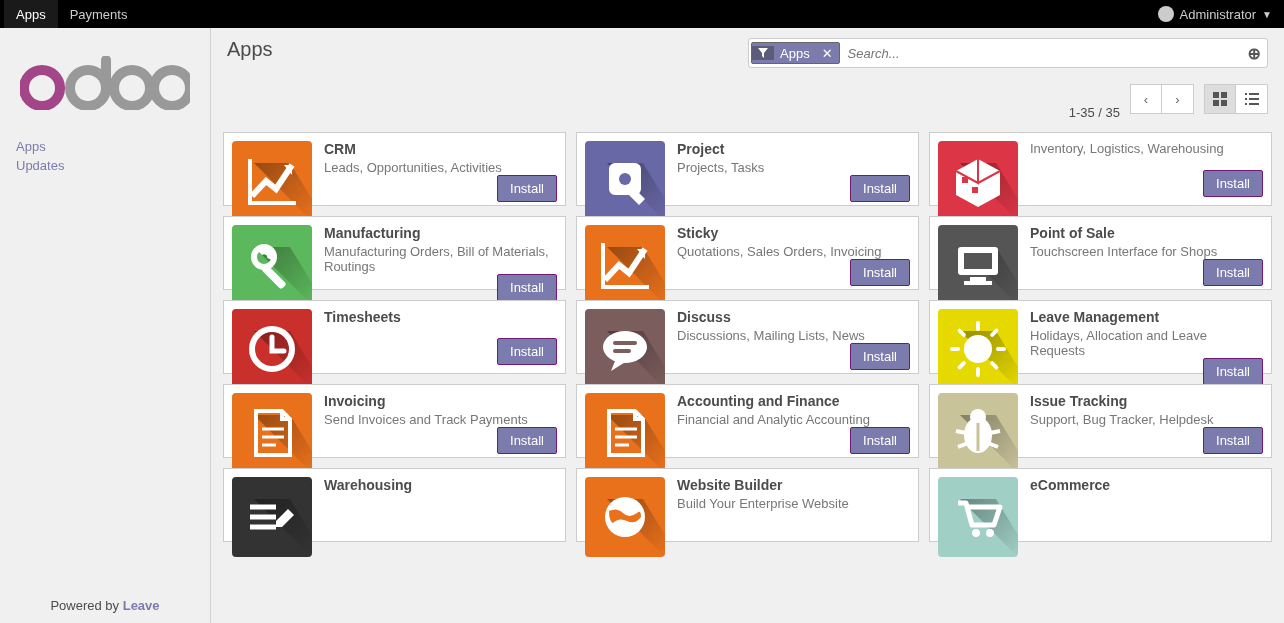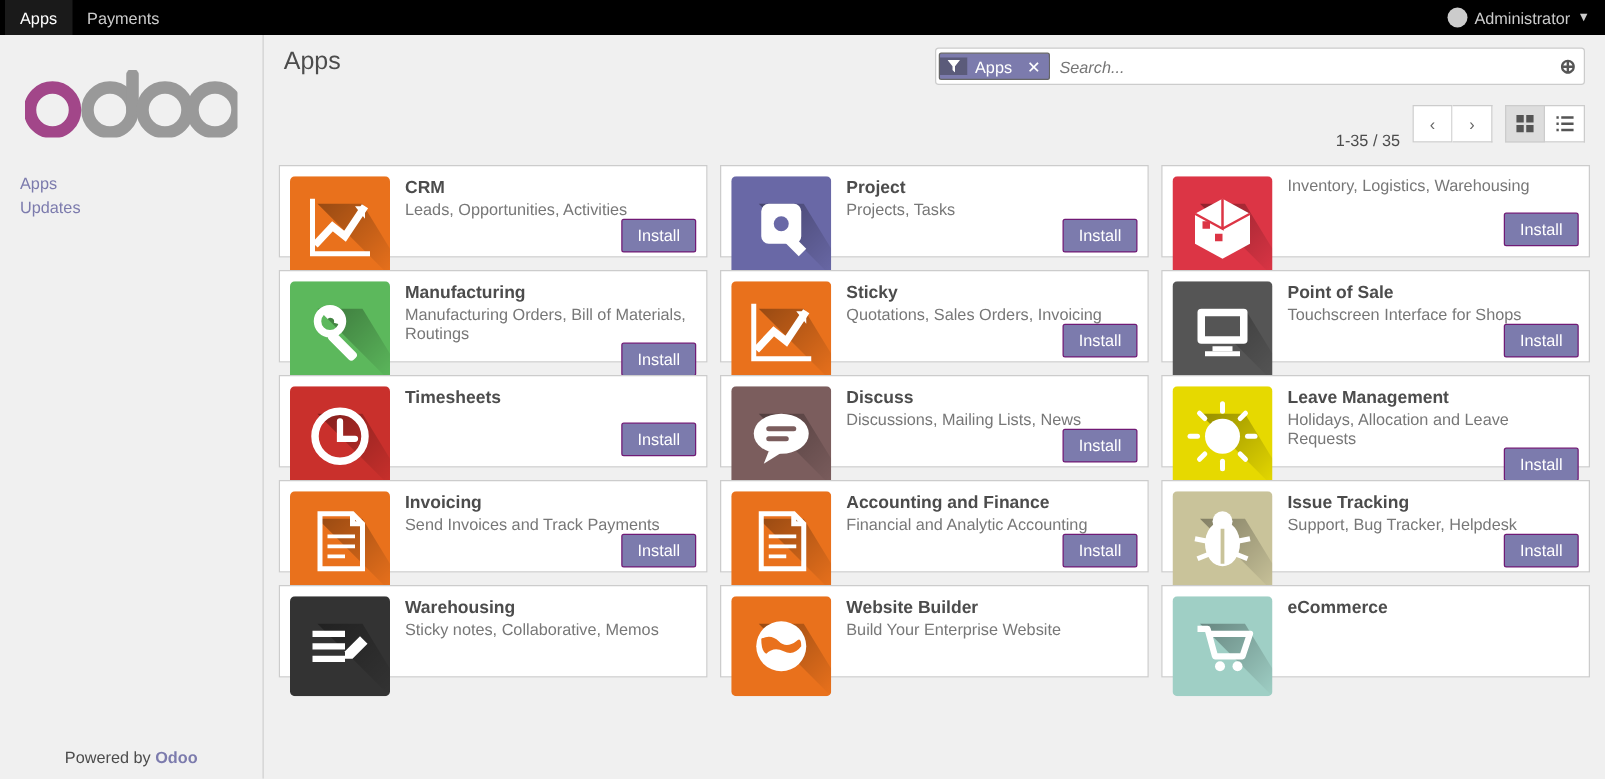--- a/index.html
+++ b/index.html
@@ -76,21 +76,21 @@
         <path d="M86 32 V4" stroke="#999" stroke-width="10" stroke-linecap="round"></path>
         <circle cx="112" cy="32" r="18" fill="none" stroke="#999" stroke-width="10"></circle>
         <circle cx="152" cy="32" r="18" fill="none" stroke="#999" stroke-width="10"></circle>
       </svg>
     </div>
     <div class="sidebar-links">
       <a class="sidebar-link">Apps</a>
       <a class="sidebar-link">Updates</a>
     </div>
     <div class="sidebar-footer">
-      <span>Powered by </span><span class="brand">Odoo</span>
+      <span>Powered by </span><span class="brand">Leave</span>
     </div>
   </aside>
 
   <main class="main">
     <div class="header-row1">
       <div class="page-title">Apps</div>
       <div class="search-wrap">
         <span class="facet">
           <span class="facet-icon">
             <svg width="10" height="10" viewBox="0 0 10 10">
@@ -451,21 +451,20 @@
                 <rect width="80" height="80" rx="4" fill="#333"></rect>
                 <path d="M22 22 L80 80 L80 58 L58 22 Z" fill="url(#sh-productivity)"></path>
                 <line x1="18" y1="30" x2="44" y2="30" stroke="#fff" stroke-width="5"></line>
                 <line x1="18" y1="40" x2="44" y2="40" stroke="#fff" stroke-width="5"></line>
                 <line x1="18" y1="50" x2="44" y2="50" stroke="#fff" stroke-width="5"></line>
                 <path d="M50 50 L62 38 L56 32 L44 44 L44 50 Z" fill="#fff"></path>
               </svg>
             </div>
     <div class="app-body">
       <div class="app-name">Warehousing</div>
-      <div class="app-desc">Sticky notes, Collaborative, Memos</div>
 
     </div>
           </div>
           <div class="app-card">
     <div class="app-icon">
               <svg viewBox="0 0 80 80">
                 <defs>
     <linearGradient id="sh-website" x1="0" y1="0" x2="1" y2="1">
       <stop offset="0" stop-color="rgba(0,0,0,0.35)"></stop>
       <stop offset="1" stop-color="rgba(0,0,0,0)"></stop>

